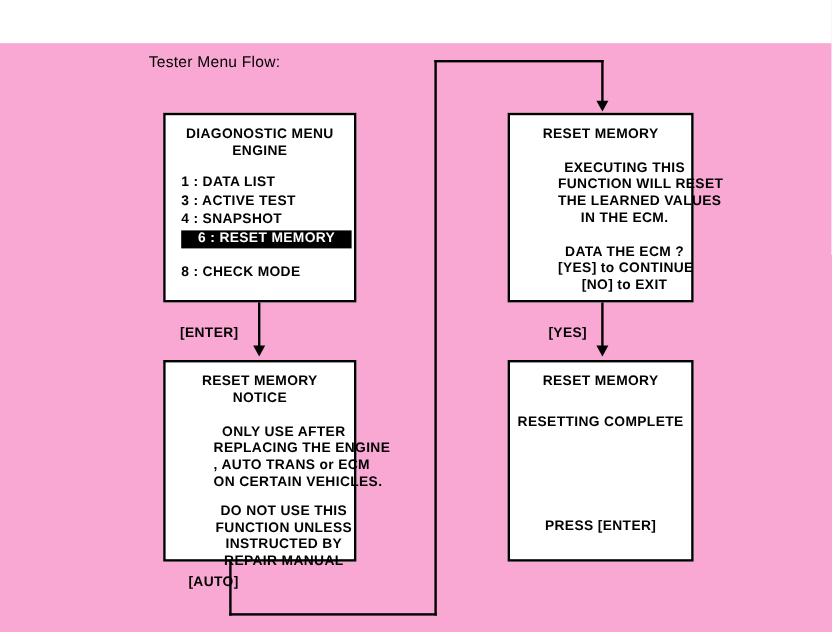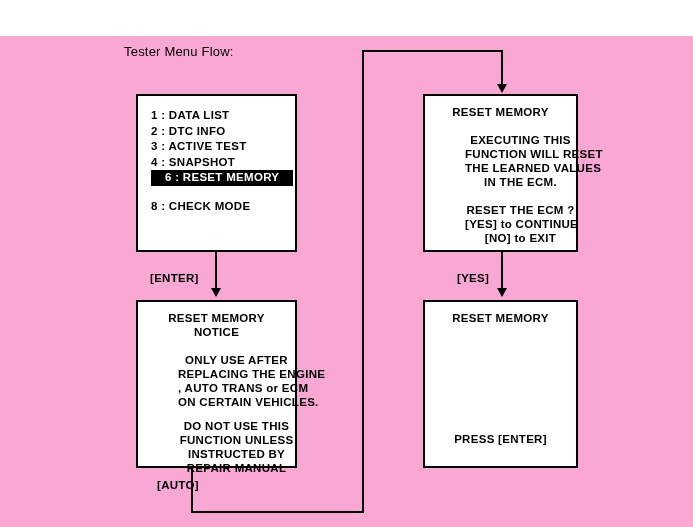--- a/index.html
+++ b/index.html
@@ -124,28 +124,28 @@
   }
 </style>
 </head>
 <body>
 
 <div id="page">
 
   <div class="flow-title">Tester Menu Flow:</div>
 
   <div class="screen" id="box-menu">
+    <div class="screen-head">
+      <div>DIAGONOSTIC MENU</div>
+      <div>ENGINE</div>
+    </div>
     <div class="menu-list">
       <span class="menu-row">
         <span>1 :</span>
         <span>DATA  LIST</span>
-      </span>
-      <span class="menu-row">
-        <span>2 :</span>
-        <span>DTC INFO</span>
       </span>
       <span class="menu-row">
         <span>3 :</span>
         <span>ACTIVE TEST</span>
       </span>
       <span class="menu-row">
         <span>4 :</span>
         <span>SNAPSHOT</span>
       </span>
       <span class="menu-row">
@@ -181,30 +181,31 @@
     <div class="screen-head">
       <div>RESET MEMORY</div>
     </div>
     <div class="para">
       <div>EXECUTING THIS</div>
       <div>FUNCTION WILL RESET</div>
       <div>THE LEARNED VALUES</div>
       <div>IN THE ECM.</div>
     </div>
     <div class="para">
-      <div>RESET THE ECM ?</div>
+      <div>DATA THE ECM ?</div>
       <div>[YES] to CONTINUE</div>
       <div>[NO] to EXIT</div>
     </div>
   </div>
 
   <div class="screen" id="box-done">
     <div class="screen-head">
       <div>RESET MEMORY</div>
     </div>
+    <div class="done-main">RESETTING COMPLETE</div>
     <div class="done-footer">PRESS [ENTER]</div>
   </div>
 
   <div class="ln vline" style="left:215px; top:216px; height:38px;"></div>
   <div class="arrowhead" style="left:211px; top:252px;"></div>
   <div class="edge-label" style="left:150px; top:236px;">[ENTER]</div>
 
   <div class="ln vline" style="left:191px; top:432px; height:45px;"></div>
   <div class="ln hline" style="left:191px; top:475px; width:173px;"></div>
   <div class="ln vline" style="left:362px; top:14px; height:463px;"></div>

